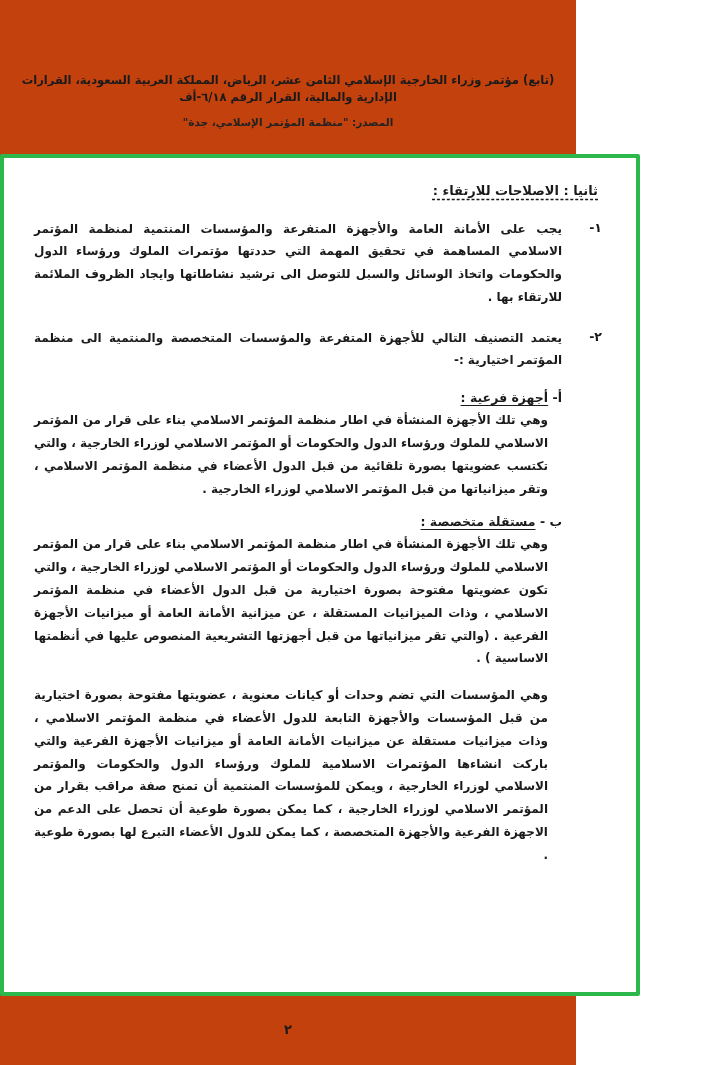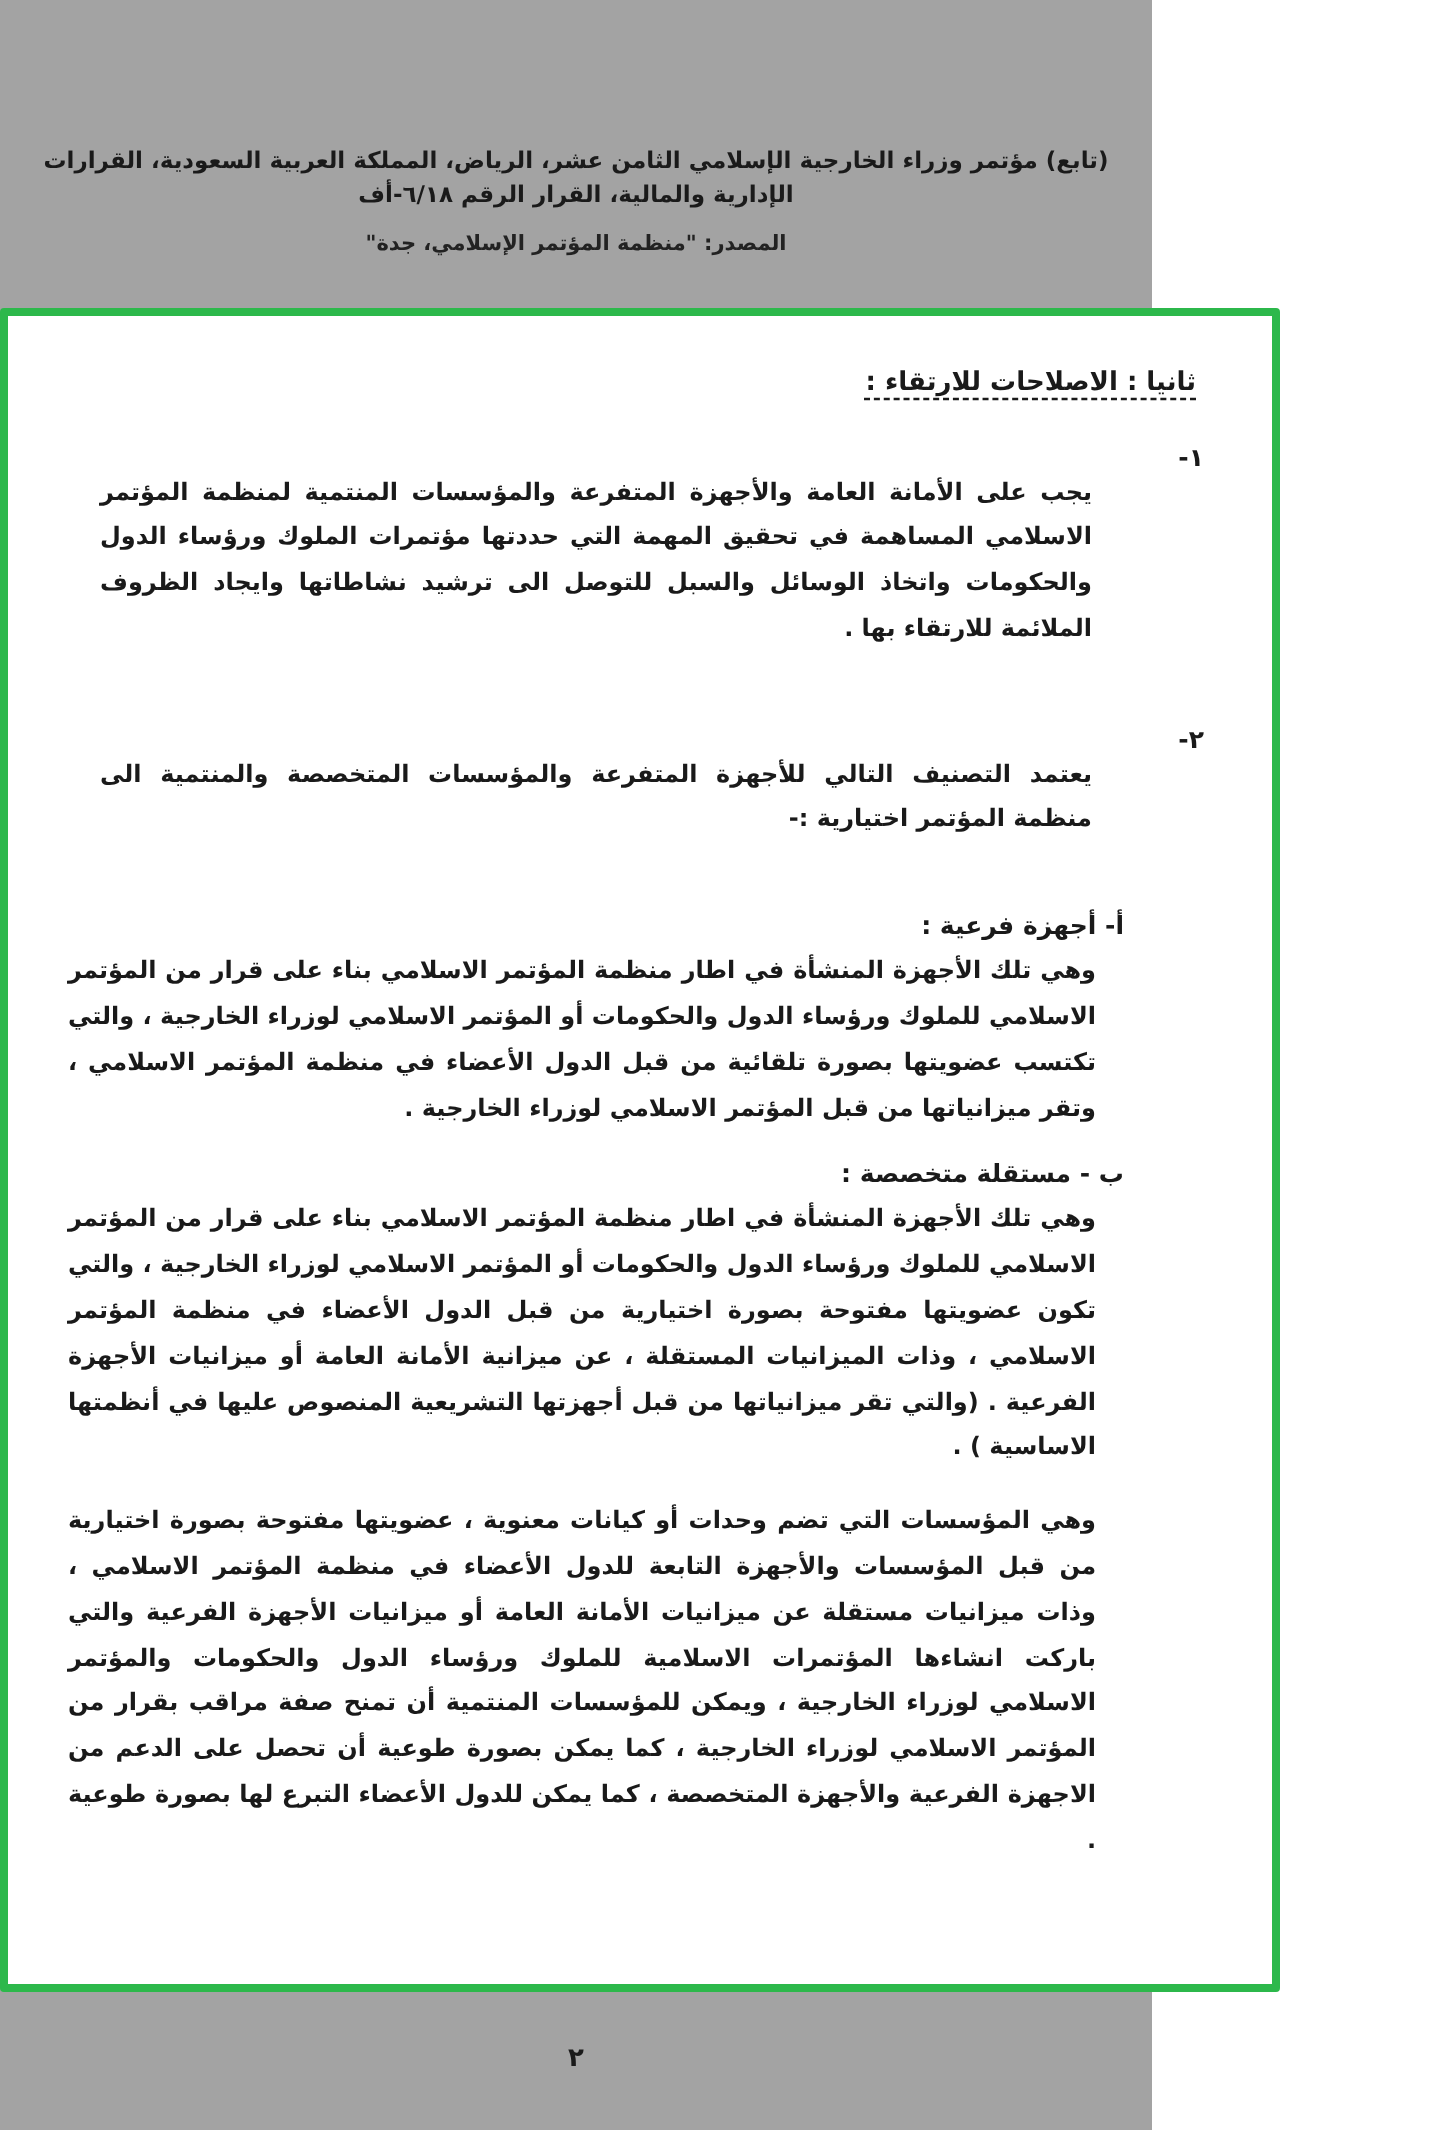--- a/index.html
+++ b/index.html
@@ -11,21 +11,21 @@
     width: 719px;
     height: 1065px;
     position: relative;
     font-family: "DejaVu Sans", sans-serif;
     color: #1a1a1a;
     overflow: hidden;
   }
   .page {
     width: 576px;
     height: 1065px;
-    background: #a3a3a3;
+    background: #c2410c;
     position: relative;
   }
   .doc-header {
     direction: rtl;
     text-align: center;
     font-weight: bold;
     font-size: 11.5px;
     padding: 72px 18px 0 18px;
     line-height: 1.5;
     letter-spacing: 0.2px;
@@ -63,35 +63,36 @@
     gap: 14px;
     margin-bottom: 18px;
   }
   .item-number {
     font-weight: bold;
     font-size: 12.5px;
     flex: 0 0 26px;
     padding-top: 2px;
   }
   .item-text {
-    margin: 16px;
+    margin: 0;
     font-weight: 600;
     font-size: 12px;
     line-height: 1.9;
     text-align: justify;
   }
   .subitem {
     margin: 14px 40px 0 0;
   }
   .subitem-heading {
     font-weight: bold;
     font-size: 12.5px;
     margin-bottom: 4px;
   }
   .subitem-title {
+    text-decoration: underline;
     text-underline-offset: 3px;
   }
   .subitem-body {
     margin: 4px 14px 0 0;
     font-weight: 700;
     font-size: 12px;
     line-height: 1.9;
     text-align: justify;
   }
   .page-number {

